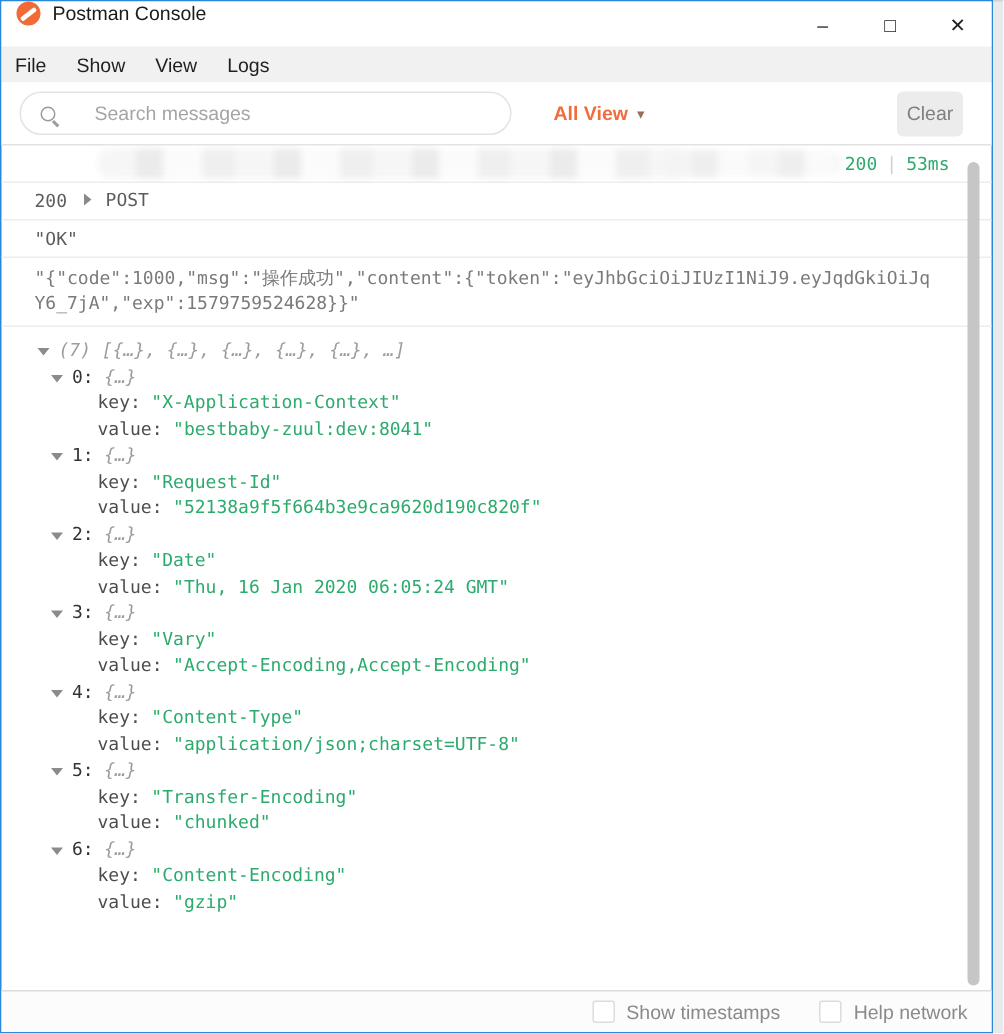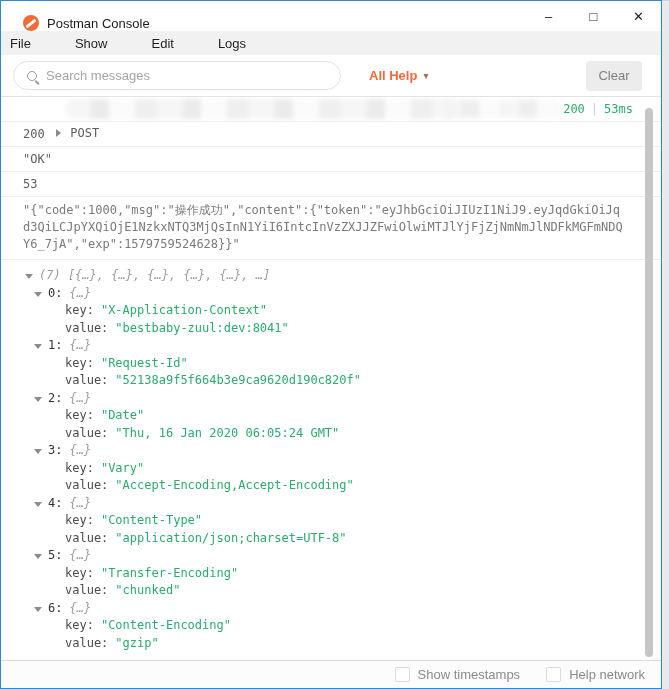--- a/index.html
+++ b/index.html
@@ -6,47 +6,47 @@
   html,body { width:669px; height:689px; }
   body { position:relative; font-family:"Liberation Sans",sans-serif; background:#fff; overflow:hidden; }
 
   .bg-sliver { position:absolute; right:0; top:0; width:7px; height:689px; background:#e7e9ec;
     border-top:1px solid #cfd3d8; }
 
   .window { position:absolute; left:0; top:0; width:662px; height:689px;
     border:1px solid #2b88d8; background:#fff; }
 
   
-  .titlebar { height:30px; display:flex; align-items:flex-end; padding-left:22px; background:#fff; }
+  .titlebar { height:30px; display:flex; align-items:flex-start; padding-left:10px; background:#fff; }
   .logo { width:16px; height:16px; border-radius:50%; background:#f26a36; position:relative; overflow:hidden; flex:none; }
   .logo::after { content:""; position:absolute; left:2px; top:7px; width:12px; height:3px;
     background:#fff; transform:rotate(-38deg); border-radius:1px; }
   .title { margin-left:8px; font-size:13px; color:#1b1b1b; }
   .controls { margin-left:auto; display:flex; height:100%; }
   .ctrl { width:45px; height:100%; display:flex; align-items:center; justify-content:center;
     font-size:13px; color:#222; cursor:default; }
 
   
-  .menubar { height:24px; background:#f1f1f1; display:flex; align-items:center;gap:24px; }
+  .menubar { height:24px; background:#f1f1f1; display:flex; align-items:center; }
   .menu-item { padding:0 11px 0 9px; font-size:13px; color:#1f1f1f; }
 
   
   .toolbar { height:42px; border-bottom:1px solid #e2e2e2; display:flex; align-items:center;
     padding:0 12px; background:#fff; }
   .search { width:328px; height:29px; border:1px solid #e3e3e3; border-radius:15px;
-    display:flex; align-items:center; padding-left:13px; background:#fff; }
+    display:flex; align-items:center; padding-left:13px; background:#fff;gap:17px; }
   .search-icon { width:10px; height:10px; border:1.5px solid #9b9b9b; border-radius:50%;
     position:relative; margin-right:9px; flex:none; }
   .search-icon::after { content:""; position:absolute; left:8px; top:8px; width:5px; height:1.5px;
     background:#9b9b9b; transform:rotate(45deg); transform-origin:0 0; }
   .search-placeholder { font-size:13px; color:#a5a5a5; }
   .filter { margin-left:28px; display:flex; align-items:center; font-size:13px;
     font-weight:bold; color:#f26b3b; }
   .filter-caret { margin-left:6px; font-size:10px; color:#97705b; font-weight:normal; }
-  .clear-btn { margin-left:auto; margin-right:7px; width:56px; height:30px; background:#ececec;
+  .clear-btn { margin-left:auto; margin-right:7px; width:44px; height:30px; background:#ececec;
     border-radius:4px; color:#7f7f7f; font-size:13px; display:flex; align-items:center; justify-content:center; }
 
   
   .logarea { font-family:"DejaVu Sans Mono","Liberation Mono",monospace; }
   .lrow { height:25px; line-height:24px; border-bottom:1px solid #ededed; padding-left:22px;
     font-size:12px; color:#5c5c5c; position:relative; white-space:pre; }
   .lrow.post { padding-left:12px; }
   .post-caret { display:inline-block; width:0; height:0; border-top:4px solid transparent;
     border-bottom:4px solid transparent; border-left:5px solid #8a8a8a; margin-right:9px; }
   .blur-blob { position:absolute; left:64px; top:2px; width:392px; height:20px; border-radius:9px;
@@ -98,52 +98,50 @@
     <div class="controls">
       <span class="ctrl">–</span>
       <span class="ctrl">□</span>
       <span class="ctrl">✕</span>
     </div>
   </div>
 
   <div class="menubar">
     <span class="menu-item">File</span>
     <span class="menu-item">Show</span>
-    <span class="menu-item">Edit</span>
+    <span class="menu-item">View</span>
     <span class="menu-item">Logs</span>
   </div>
 
   <div class="toolbar">
     <div class="search">
       <span class="search-icon"></span>
       <span class="search-placeholder">Search messages</span>
     </div>
     <div class="filter">
-      <span>All Help</span>
+      <span>All View</span>
       <span class="filter-caret">▾</span>
     </div>
     <div class="clear-btn">Clear</div>
   </div>
 
   <div class="logarea">
 
     <div class="lrow post">
       <span class="post-caret"></span><span>POST</span>
       <span class="blur-blob"></span>
       <span class="blur-blob2"></span>
       <span class="post-meta"><span>200</span><span class="meta-sep">|</span><span>53ms</span></span>
     </div>
 
     <div class="lrow">200</div>
     <div class="lrow">"OK"</div>
-    <div class="lrow">53</div>
 
     <div class="body-block">
       <div class="body-line">"{"code":1000,"msg":"操作成功","content":{"token":"eyJhbGciOiJIUzI1NiJ9.eyJqdGkiOiJq</div>
-      <div class="body-line">d3QiLCJpYXQiOjE1NzkxNTQ3MjQsInN1YiI6IntcInVzZXJJZFwiOlwiMTJlYjFjZjNmNmJlNDFkMGFmNDQ</div>
       <div class="body-line">Y6_7jA","exp":1579759524628}}"</div>
     </div>
 
     <div class="tree">
       <div class="trow root"><span class="caret-down"></span><span class="summary">(7) [{…}, {…}, {…}, {…}, {…}, …]</span></div>
 
       <div class="trow item"><span class="caret-down"></span><span>0:</span><span class="preview">{…}</span></div>
       <div class="trow kv"><span>key:</span><span class="green">"X-Application-Context"</span></div>
       <div class="trow kv"><span>value:</span><span class="green">"bestbaby-zuul:dev:8041"</span></div>
 

